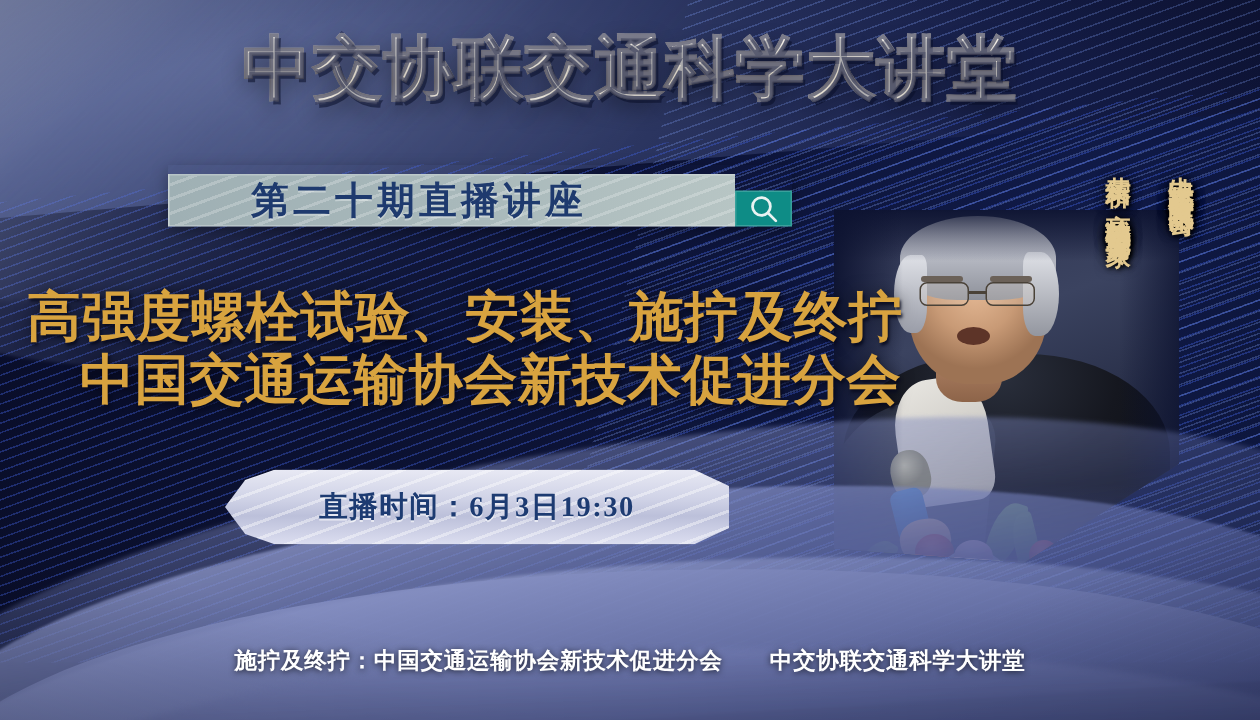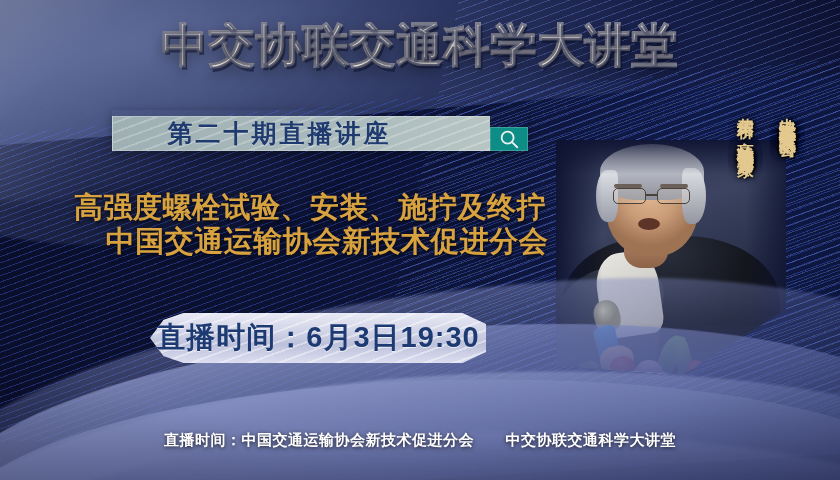--- a/index.html
+++ b/index.html
@@ -264,21 +264,21 @@
     border:1px solid rgba(255,255,255,.18);
   }
   .sb-btn svg{display:block;}
 
   
   .headline{
     position:absolute;left:10px;top:190px;width:600px;
     text-align:center;line-height:1.18;
   }
   .hl-line{
-    font-size:29px;font-weight:bold;letter-spacing:.5px;
+    font-size:36px;font-weight:bold;letter-spacing:.5px;
     color:#d8a33f;
     text-shadow:1px 2px 2px rgba(8,10,30,.85), 0 0 10px rgba(0,0,0,.5);
   }
   .hl-line.l2{padding-left:34px;}
 
   
   .timepill{
     position:absolute;left:150px;top:313px;width:336px;height:50px;
     background:linear-gradient(180deg,#e8e9f4 0%,#cfd2e6 40%,#bcc0da 62%,#dcdef0 100%);
     clip-path:polygon(0% 50%, 4% 14%, 10% 0%, 93% 0%, 100% 22%, 100% 78%, 93% 100%, 10% 100%, 4% 86%);
@@ -289,22 +289,23 @@
   }
   .timepill::after{
     content:"";position:absolute;inset:0;
     background:repeating-linear-gradient(-20deg,
       rgba(255,255,255,.40) 0px, rgba(255,255,255,.40) 2px,
       rgba(255,255,255,0) 2px, rgba(255,255,255,0) 10px);
     pointer-events:none;
   }
   .tp-text{
     position:relative;z-index:2;
-    font-size:29px;font-weight:bold;color:#1d3b72;letter-spacing:1px;
+    font-size:19px;font-weight:bold;color:#1d3b72;letter-spacing:1px;
     text-shadow:0 1px 0 rgba(255,255,255,.6);
+    font-family:Liberation Serif, serif;
   }
 
   
   .vcol{
     position:absolute;
     writing-mode:vertical-rl;text-orientation:upright;
     font-weight:bold;color:#e3c98f;letter-spacing:2px;
     text-shadow:1px 1px 3px rgba(0,0,0,.9), 0 0 8px rgba(0,0,0,.6);
     white-space:nowrap;
   }
@@ -406,18 +407,18 @@
   </div>
 
   <div class="timepill">
     <span class="tp-text">直播时间：6月3日19:30</span>
   </div>
 
   <div class="vcol vcol-name">黄绍桥　高栓试验研究首席专家</div>
   <div class="vcol vcol-org">中铁大桥科学研究院有限公司</div>
 
   <div class="footer">
-    <span>直播时间：中国交通运输协会新技术促进分会</span>
+    <span>施拧及终拧：中国交通运输协会新技术促进分会</span>
     <span class="gap"></span>
     <span>中交协联交通科学大讲堂</span>
   </div>
 
 </div>
 
 </body></html>

